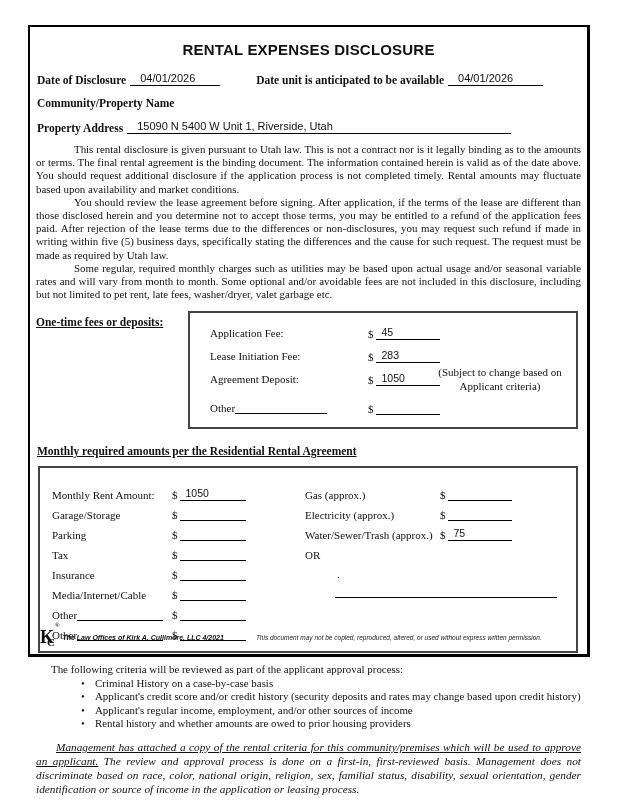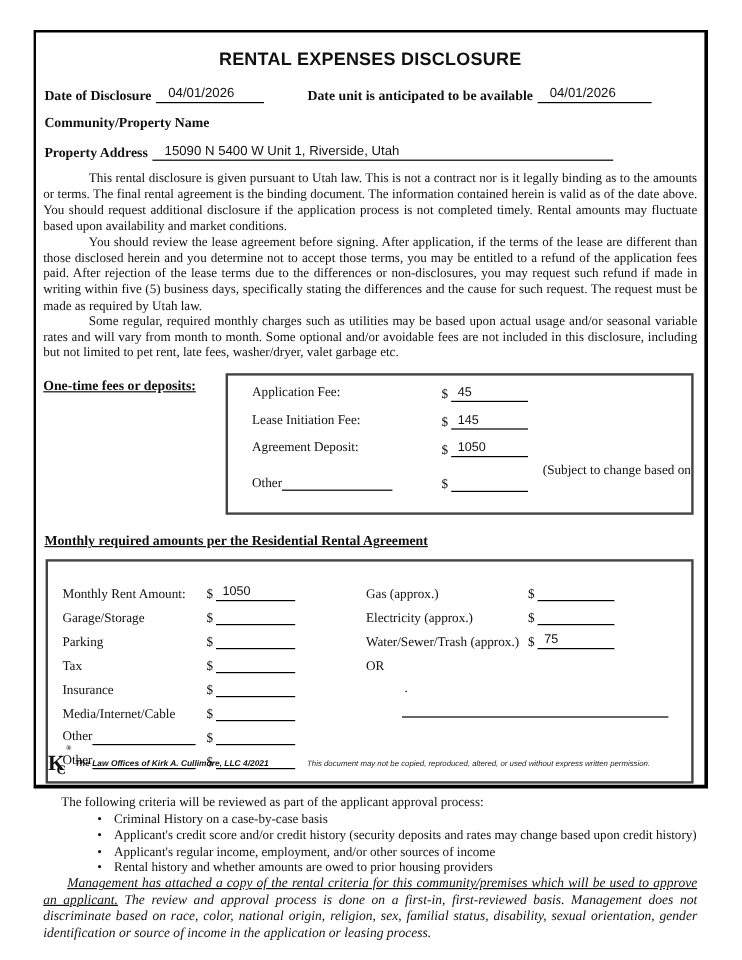--- a/index.html
+++ b/index.html
@@ -19,46 +19,46 @@
   .gap-dates { width:36px; }
   .w-date2 { width:95px; }
   .w-comm { width:338px; }
   .w-addr { width:384px; }
   .paras { margin-top:9px; font-size:10.9px; line-height:13.2px; text-align:justify; }
   .paras p { text-indent:38px; }
   
   .ot-wrap { display:flex; margin-top:10px; }
   .ot-heading { font-weight:bold; font-size:11.5px; text-decoration:underline; white-space:nowrap; padding-top:5px; width:152px; }
   .ot-box { flex:1; border:2px solid #444; position:relative; padding:8px 0 8px 20px; margin-right:3px; }
-  .ot-row { display:flex; align-items:flex-start; height:23px; font-size:11px; }
+  .ot-row { display:flex; align-items:center; height:23px; font-size:11px; }
   .ot-label { width:158px; display:inline-flex; align-items:flex-end; }
   .amt { display:inline-flex; align-items:flex-end; }
   .dollar { margin-right:2px; }
   .fill { display:inline-block; border-bottom:1px solid #000; width:64px; height:14px; font-family:"Liberation Sans", sans-serif; font-size:10.5px; padding-left:6px; line-height:13px; }
   .other-line { display:inline-block; border-bottom:1px solid #000; width:92px; height:13px; }
-  .ot-note { position:absolute; left:245px; top:52px; width:158px; text-align:center; font-size:11px; line-height:14px;margin-top:20px; }
+  .ot-note { position:absolute; left:231px; top:52px; width:158px; text-align:center; font-size:11px; line-height:14px; }
   
   .m-heading { margin-top:16px; font-weight:bold; font-size:11.5px; text-decoration:underline; margin-left:1px; }
   .m-box { margin-top:9px; margin-left:2px; width:540px; border:2px solid #444; display:flex; padding:13px 12px 10px 12px; }
   .m-left { width:253px; }
   .m-right { flex:1; }
   .m-row { display:flex; align-items:flex-end; height:20px; font-size:11px; }
-  .m-label { width:120px; display:inline-flex; }
+  .m-label { width:120px; display:inline-flex; align-items:flex-end; }
   .m-label .other-line { width:86px; }
   .mr-label { width:135px; }
   .util-label { height:20px; display:flex; align-items:flex-end; font-size:11px; }
   .util-fill { margin-left:30px; margin-top:5px; width:222px; border-bottom:1px solid #000; font-family:"Liberation Sans", sans-serif; font-size:10.5px; height:15px; padding-left:6px; line-height:14px; }
   .dot-row { padding-left:32px; height:19px; display:flex; align-items:flex-end; font-size:11px; }
   .util-empty { margin-left:30px; margin-top:3px; width:222px; border-bottom:1px solid #000; height:15px; }
   
   .criteria { margin-top:10px; margin-left:15px; font-size:10.9px; line-height:13.4px; }
   .bullet-row { display:flex; margin-left:20px; }
   .bullet-dot { width:24px; text-align:center; flex:none; }
   
-  .mgmt { font-style:italic; font-size:11.3px; line-height:13.8px; text-align:justify; text-indent:20px; }
+  .mgmt { margin-top:11px; font-style:italic; font-size:11.3px; line-height:13.8px; text-align:justify; text-indent:20px; }
   .mg-ul { text-decoration:underline; }
   
   .footer { position:absolute; left:10px; bottom:8px; right:8px; display:flex; align-items:center; font-family:"Liberation Sans", sans-serif; }
   .kc { position:relative; font-family:"Liberation Serif", serif; font-weight:bold; line-height:1; flex:none; }
   .kc-k { font-size:18px; }
   .kc-c { font-size:11px; margin-left:-7px; position:relative; top:3px; }
   .reg { font-size:6px; vertical-align:top; position:relative; top:-6px; }
   .firm { font-style:italic; font-weight:bold; font-size:7px; margin-left:3px; white-space:nowrap; }
   .notice { font-style:italic; font-size:6.5px; margin-left:32px; white-space:nowrap; color:#222; }
 </style>
@@ -103,21 +103,21 @@
             <span class="dollar">$</span>
             <span class="fill">45</span>
           </span>
       </div>
       <div class="ot-row">
         <span class="ot-label">
             <span>Lease Initiation Fee:</span>
           </span>
         <span class="amt">
             <span class="dollar">$</span>
-            <span class="fill">145</span>
+            <span class="fill">283</span>
           </span>
       </div>
       <div class="ot-row">
         <span class="ot-label">
             <span>Agreement Deposit:</span>
           </span>
         <span class="amt">
             <span class="dollar">$</span>
             <span class="fill">1050</span>
           </span>
@@ -127,20 +127,21 @@
             <span>Other</span>
             <span class="other-line"></span>
           </span>
         <span class="amt">
             <span class="dollar">$</span>
             <span class="fill"></span>
           </span>
       </div>
       <div class="ot-note">
         <div>(Subject to change based on</div>
+        <div>Applicant criteria)</div>
       </div>
     </div>
   </div>
 
   <div class="m-heading">Monthly required amounts per the Residential Rental Agreement</div>
 
   <div class="m-box">
     <div class="m-left">
       <div class="m-row">
         <span class="m-label">

